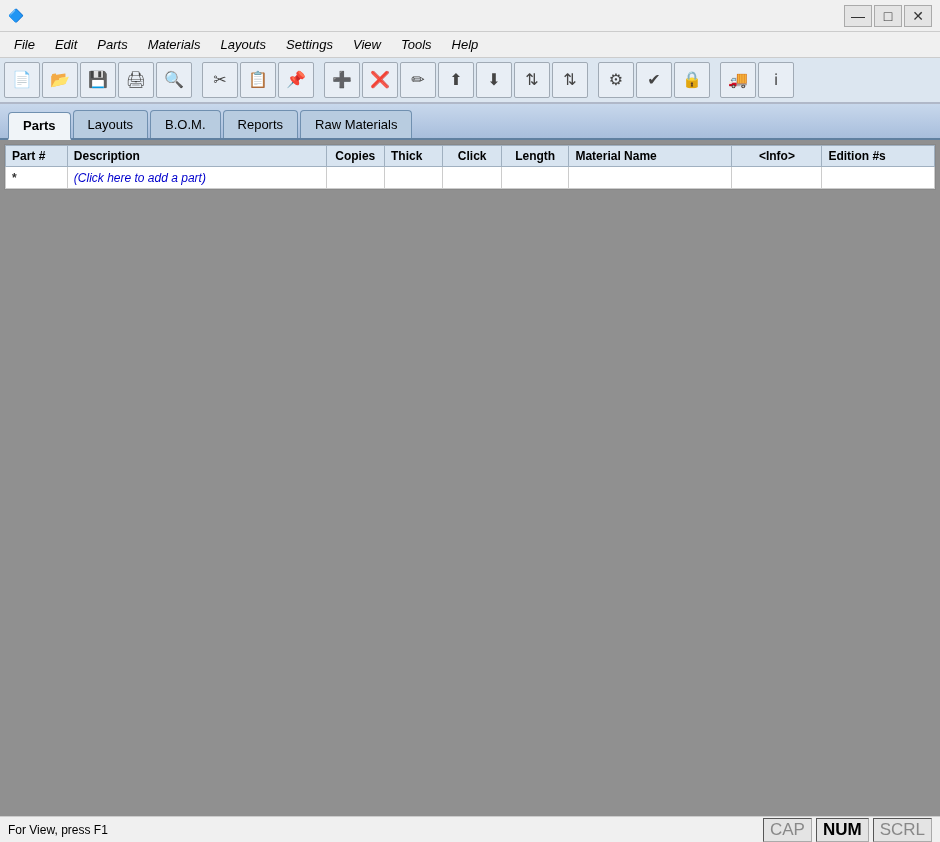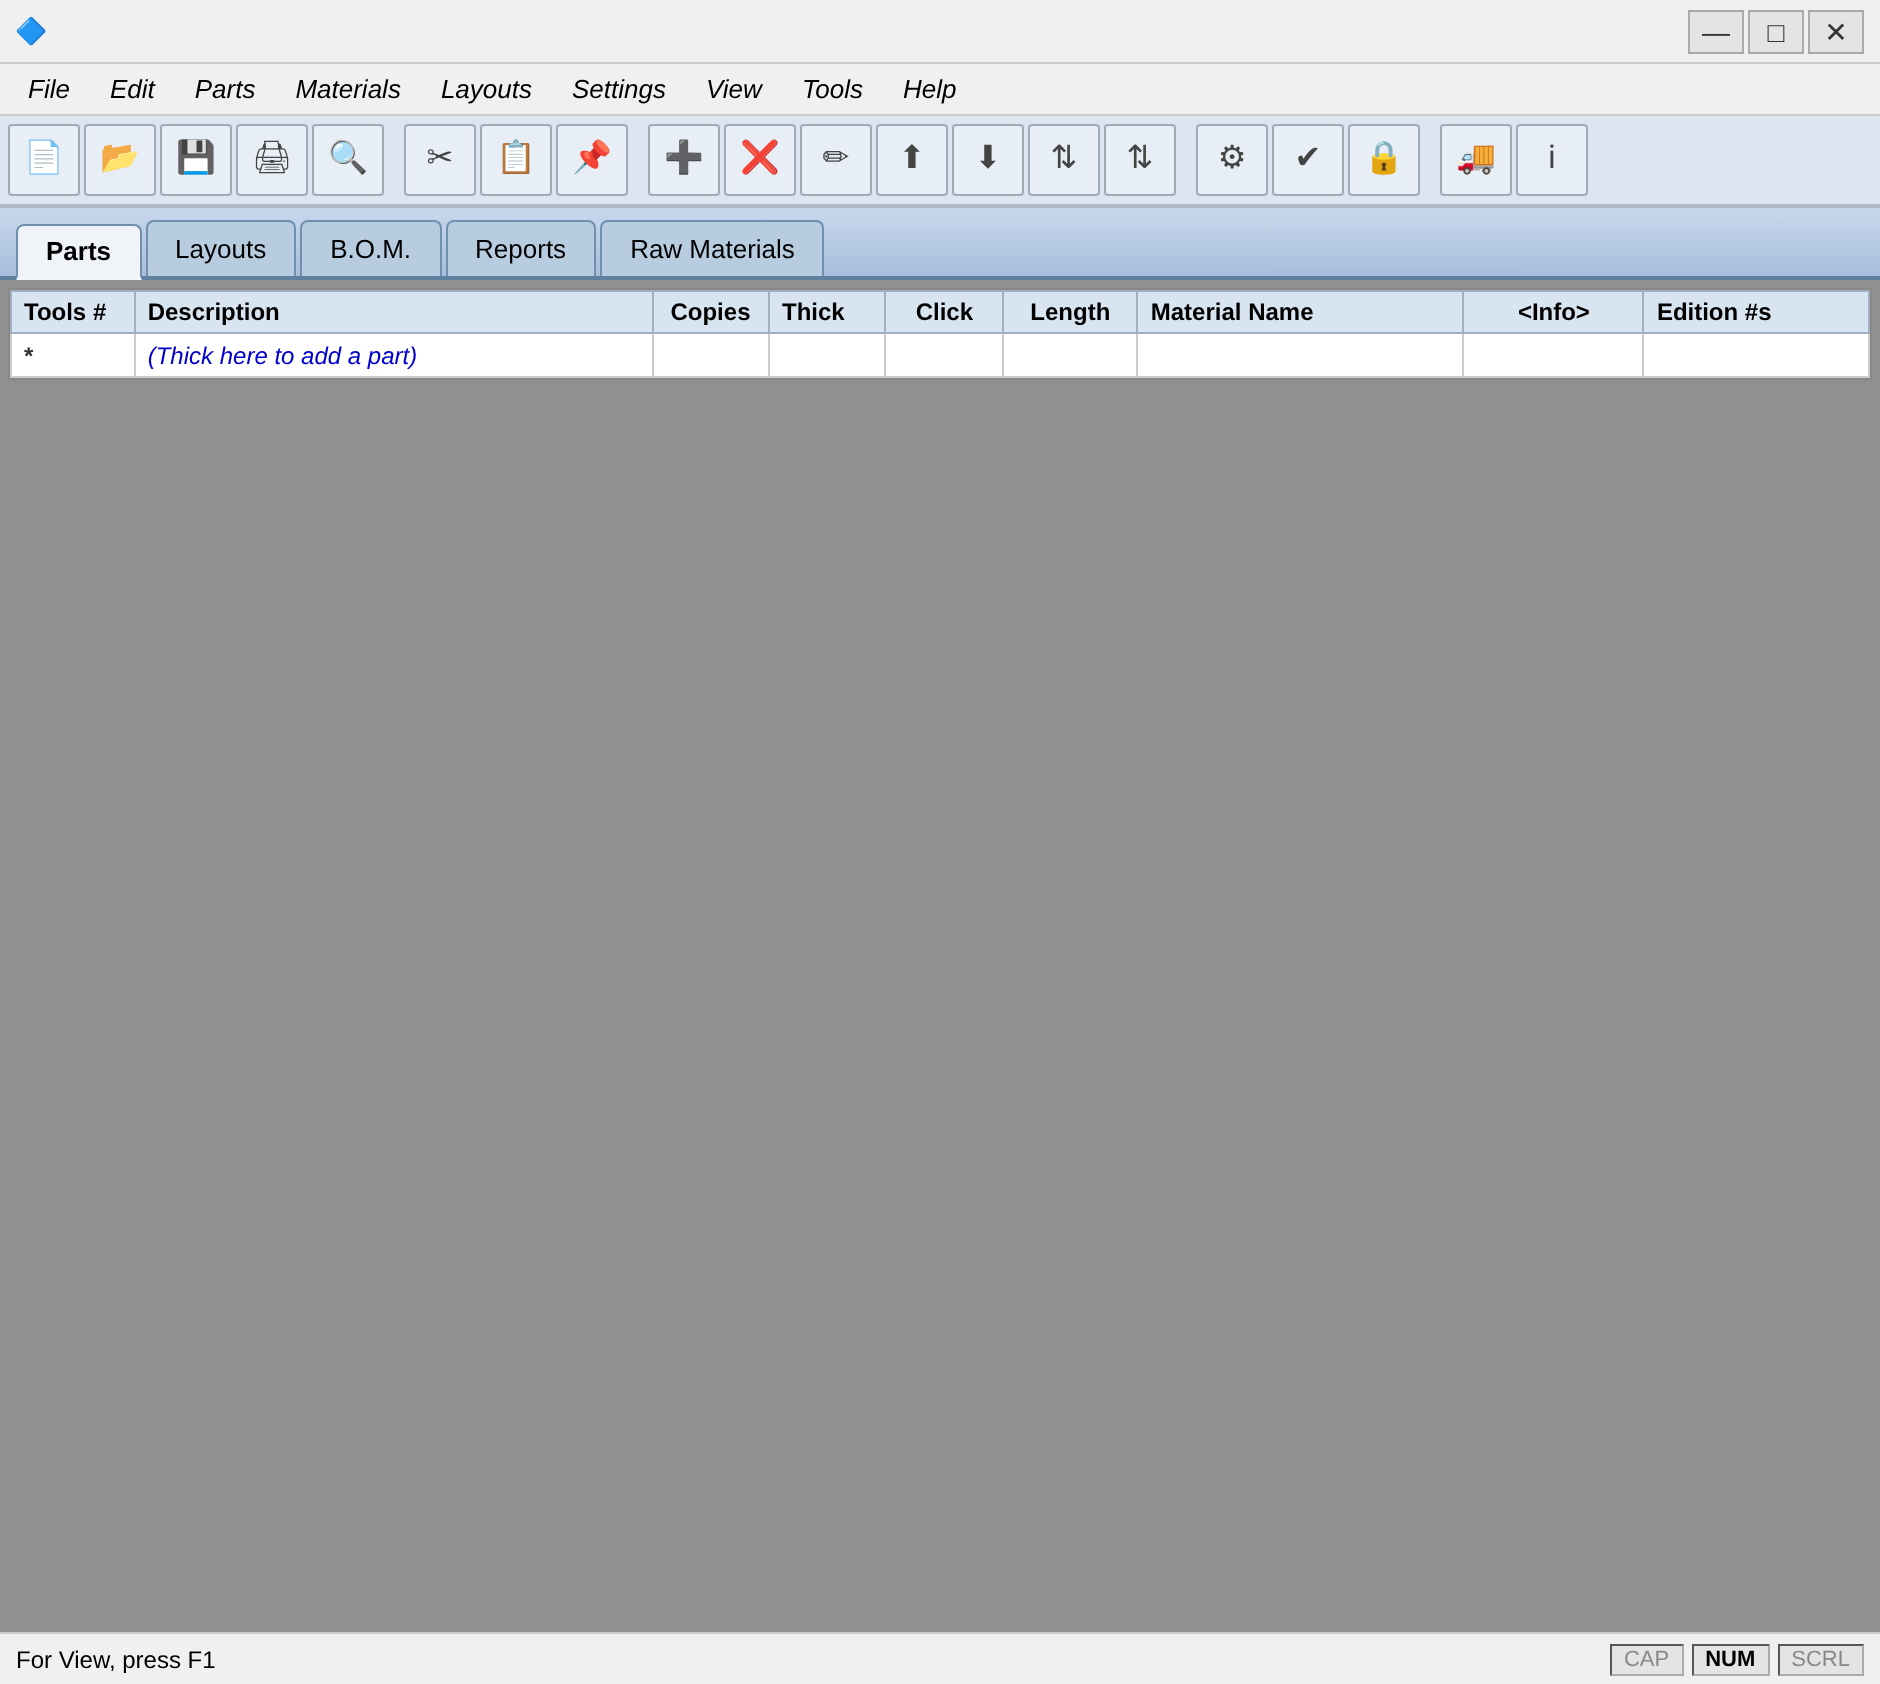--- a/index.html
+++ b/index.html
@@ -211,21 +211,21 @@
     }
     #statusbar-right {
       display: flex;
       gap: 4px;
       align-items: center;
     }
     .status-indicator {
       padding: 1px 6px;
       border: 1px inset #aaa;
       background: #e4e4e4;
-      font-size: 11px;
+      font-size: 17px;
       min-width: 36px;
       text-align: center;
       color: #888;
     }
     .status-indicator.active {
       color: #000;
       font-weight: bold;
     }
 
     
@@ -330,35 +330,35 @@
     <div class="tab">B.O.M.</div>
     <div class="tab">Reports</div>
     <div class="tab">Raw Materials</div>
   </div>
 
 <div id="main">
   <div id="parts-table-container">
     <table>
       <thead id="table-head">
           <tr>
-            <th class="col-partnum">Tools #</th>
+            <th class="col-partnum">Part #</th>
             <th class="col-desc">Description</th>
             <th class="col-copies">Copies</th>
             <th class="col-thick">Thick</th>
             <th class="col-width">Click</th>
             <th class="col-length">Length</th>
             <th class="col-matname">Material Name</th>
             <th class="col-info">&lt;Info&gt;</th>
             <th class="col-diagram">Edition #s</th>
           </tr>
         </thead>
       <tbody id="table-body">
           <tr>
             <td class="col-partnum row-star">*</td>
-            <td class="col-desc add-part-link">(Thick here to add a part)</td>
+            <td class="col-desc add-part-link">(Click here to add a part)</td>
             <td class="col-copies"></td>
             <td class="col-thick"></td>
             <td class="col-width"></td>
             <td class="col-length"></td>
             <td class="col-matname"></td>
             <td class="col-info"></td>
             <td class="col-diagram"></td>
           </tr>
         </tbody>
     </table>

